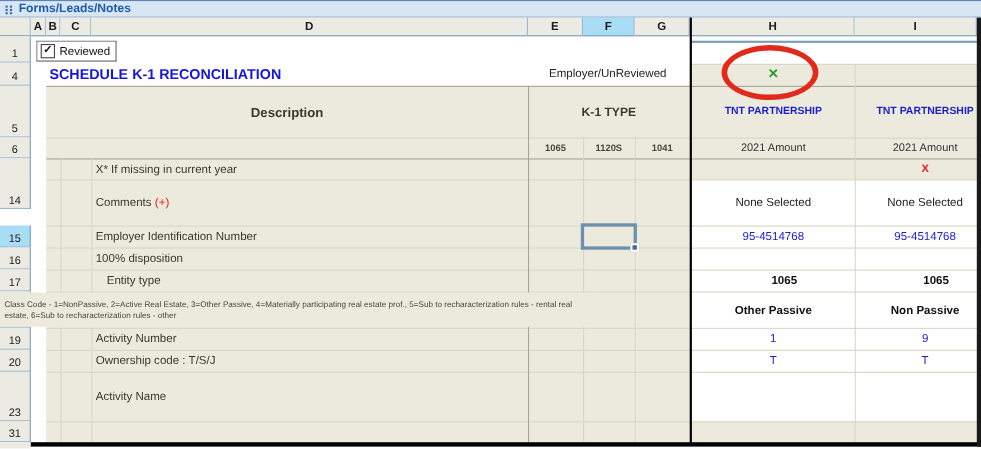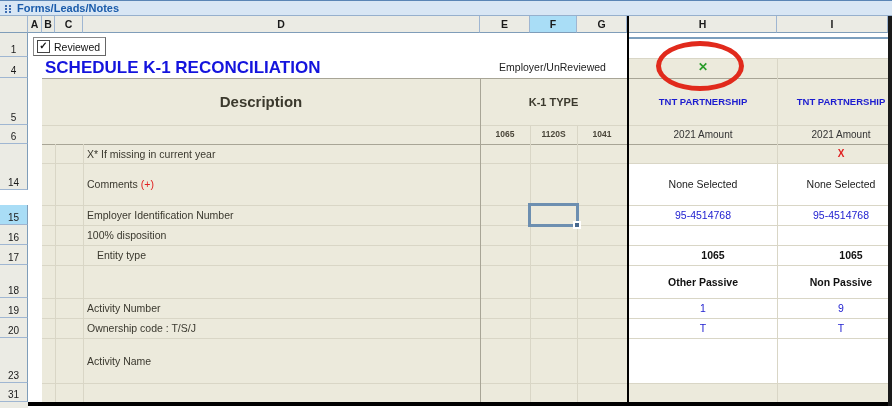--- a/index.html
+++ b/index.html
@@ -72,32 +72,32 @@
   #pane-line{left:629px;top:37px;width:259px;height:2px;background:#7b9ebd;z-index:3;}
 
   
   #reviewed-box{left:33px;top:37px;width:73px;height:19px;background:#fff;border:1px solid #8a8a8a;
                 border-right-color:#666;border-bottom-color:#666;display:flex;align-items:center;z-index:4;}
   #reviewed-check{width:11px;height:11px;border:1px solid #444;margin:0 4px 0 3px;background:#fff;
                   font-size:10px;line-height:10px;font-weight:bold;color:#111;text-align:center;}
   #reviewed-label{font-size:10.5px;color:#111;}
 
   
-  #sheet-title{left:45px;top:57px;height:21px;line-height:21px;font-size:17px;font-weight:bold;
+  #sheet-title{left:45px;top:57px;height:21px;line-height:21px;font-size:13px;font-weight:bold;
                color:#1414dd;z-index:3;}
   #status-label{left:480px;top:57px;width:145px;height:21px;line-height:21px;text-align:center;
                 font-size:10.5px;color:#222;z-index:3;}
   #status-mark{left:629px;top:58px;width:148px;height:20px;line-height:19px;text-align:center;
                font-size:12px;font-weight:bold;color:#2a9c2a;z-index:3;}
   #annotation-ellipse{left:656px;top:41px;width:88px;height:50px;border:5px solid #e12a1c;
                       border-radius:50%;z-index:7;pointer-events:none;}
 
   
   .hdr{display:flex;align-items:center;justify-content:center;z-index:3;color:#3b392d;font-weight:bold;}
-  #hd-desc{left:42px;top:78px;width:438px;height:47px;font-size:15px;text-align:center;}
+  #hd-desc{left:42px;top:78px;width:438px;height:47px;font-size:12px;text-align:center;}
   #hd-k1{left:480px;top:78px;width:147px;height:47px;font-size:11px;}
   #hd-tnt-h{left:629px;top:78px;width:148px;height:47px;font-size:9.5px;color:#1c1ccf;}
   #hd-tnt-i{left:777px;top:78px;width:128px;height:47px;font-size:9.5px;color:#1c1ccf;}
   .sub{z-index:3;text-align:center;line-height:19px;top:125px;height:19px;
        font-size:8.5px;font-weight:bold;color:#4a463a;}
   #sub-1065{left:480px;width:50px;} #sub-1120s{left:530px;width:47px;} #sub-1041{left:577px;width:50px;}
   .amt{z-index:3;text-align:center;line-height:19px;top:125px;height:19px;font-size:10px;color:#333;font-weight:normal;}
   #amt-h{left:629px;width:148px;} #amt-i{left:777px;width:128px;}
 
   
@@ -201,20 +201,21 @@
   <div id="amt-i" class="abs amt">2021 Amount</div>
 
   <div class="abs cell lab rw13">X* If missing in current year</div>
   <div class="abs cell lab rw14">
     <span>Comments</span>
     <span class="suffix-red">(+)</span>
   </div>
   <div class="abs cell lab rw15">Employer Identification Number</div>
   <div class="abs cell lab rw16">100% disposition</div>
   <div class="abs cell lab rw17">Entity type</div>
+  <div id="lab-18" class="abs cell">Class Code - 1=NonPassive, 2=Active Real Estate, 3=Other Passive, 4=Materially participating real estate prof., 5=Sub to recharacterization rules - rental real estate, 6=Sub to recharacterization rules - other</div>
   <div class="abs cell lab rw19">Activity Number</div>
   <div class="abs cell lab rw20">Ownership code : T/S/J</div>
   <div class="abs cell lab rw23">Activity Name</div>
 
   <div class="abs cell val cH rw13"></div>
   <div class="abs cell val cH rw14">None Selected</div>
   <div class="abs cell val cH rw15 blue">95-4514768</div>
   <div class="abs cell val cH rw16"></div>
   <div class="abs cell val cH rw17 boldblk">1065</div>
   <div class="abs cell val cH rw18 boldblk">Other Passive</div>

